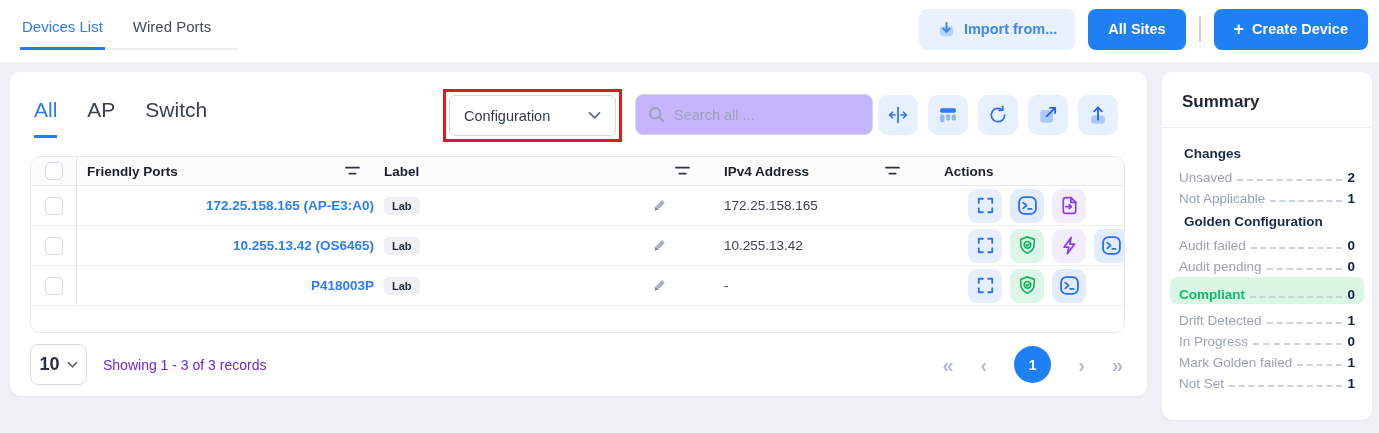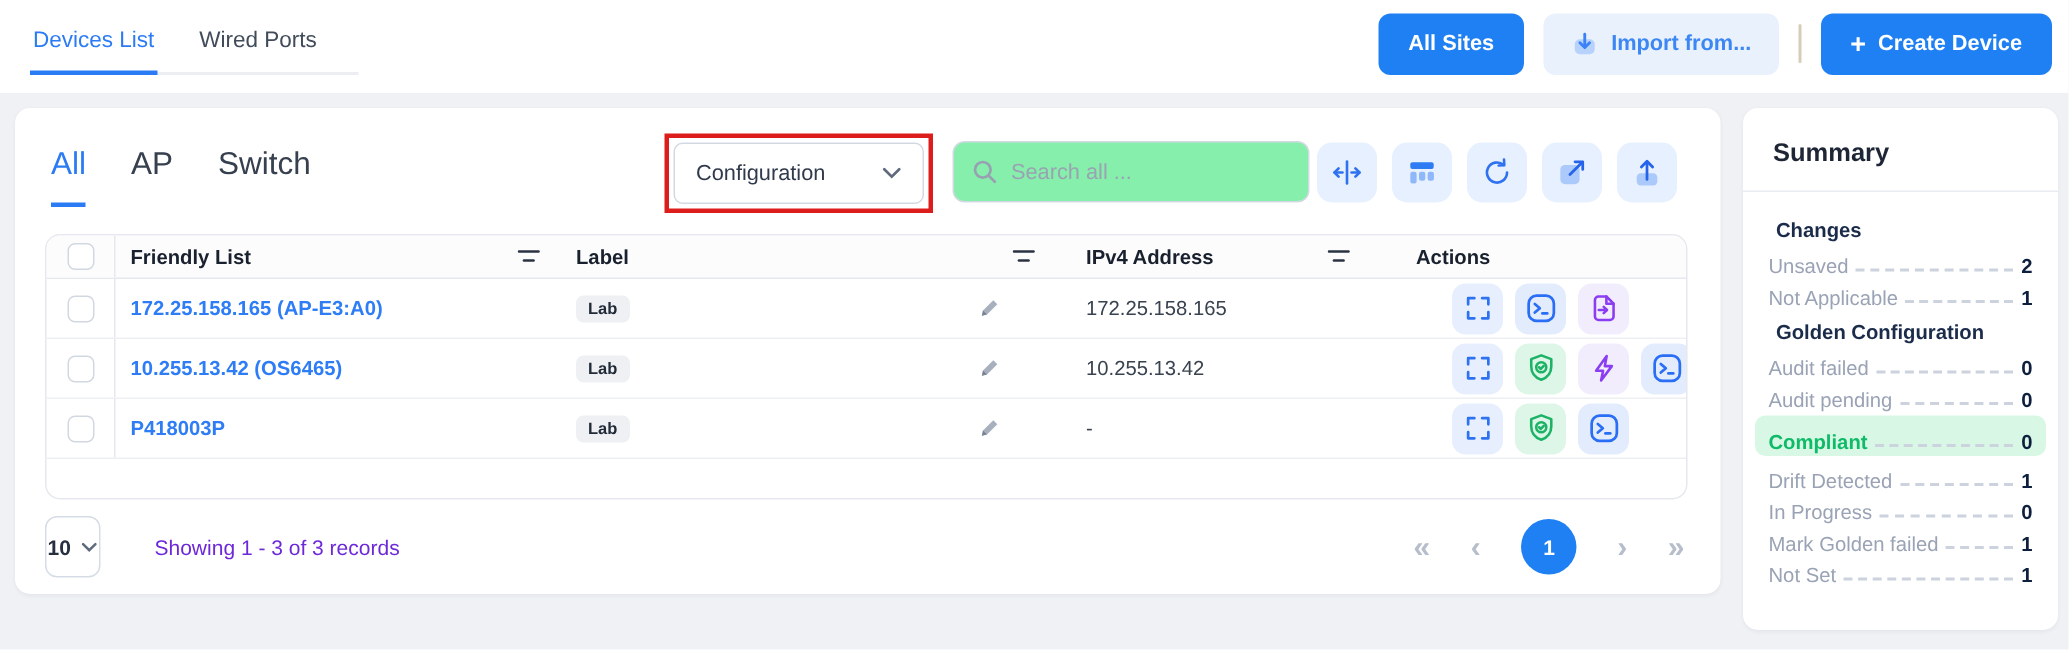--- a/index.html
+++ b/index.html
@@ -22,48 +22,48 @@
   .btn-soft { background:#e9f1fd; color:#3d87f5; padding:0 18px; }
   .vdivider { width:2px; height:26px; background:#b7a27e; opacity:.55; border-radius:1px; }
   .plus { font-size:18px; font-weight:700; line-height:1; }
   
   .main-card { position:absolute; left:10px; top:72px; width:1137px; height:324px; background:#fff; border-radius:10px; box-shadow:0 1px 3px rgba(16,24,40,.05); }
   .seg-tabs { position:absolute; left:24px; top:26px; display:flex; gap:30px; }
   .seg-tab { font-size:21px; color:#37404e; padding-bottom:13px; cursor:pointer; }
   .seg-tab.active { color:#2b7cf4; border-bottom:3px solid #2b7cf4; }
   .red-box { position:absolute; left:433px; top:17px; border:3px solid #dd1c1c; padding:3px; }
   .dropdown { width:167px; height:41px; background:#fff; border:1px solid #d3d9e3; border-radius:6px; display:flex; align-items:center; justify-content:space-between; padding:0 14px; font-size:14.5px; color:#303a4c; cursor:pointer; }
-  .search { position:absolute; left:625px; top:22px; width:238px; height:41px; border:1px solid #d3d9e3; border-radius:8px; display:flex; align-items:center; gap:9px; padding:2px 12px; background:#86efac; }
+  .search { position:absolute; left:625px; top:22px; width:238px; height:41px; border:1px solid #d3d9e3; border-radius:8px; display:flex; align-items:center; gap:9px; padding:2px 12px; background:#c4b5fd; }
   .search input { border:none; outline:none; flex:1; font-family:inherit; font-size:14.5px; color:#303a4c; background:transparent; }
   .search input::placeholder { color:#9aa3b2; }
   .tool-btns { position:absolute; left:868px; top:23px; display:flex; gap:10px; }
   .tool-btn { width:40px; height:40px; border-radius:10px; background:#e7f0fe; display:grid; place-items:center; cursor:pointer; }
   
   .table-wrap { position:absolute; left:20px; top:84px; width:1095px; height:177px; border:1px solid #e5e8ee; border-radius:10px; overflow:hidden; background:#fff; }
   .trow { display:grid; grid-template-columns:46px 297px 330px 210px 1fr; align-items:center; }
   .thead { height:29px; background:#fcfcfd; border-bottom:1px solid #e5e8ee; font-size:13.5px; font-weight:700; color:#19212e; }
   .tbody-row { height:40px; border-bottom:1px solid #edeff3; font-size:13.5px; }
   .cbcell { height:100%; border-right:1px solid #e5e8ee; display:grid; place-items:center; }
   .cb { width:18px; height:18px; border:1.5px solid #d2d8e1; border-radius:5px; background:#fff; cursor:pointer; }
   .hcell { display:flex; align-items:center; justify-content:space-between; padding:0 14px 0 10px; height:100%; }
   .hcell.ip { padding-left:20px; }
   .hcell.actions { justify-content:flex-start; padding-left:30px; }
   .filter-ic { cursor:pointer; display:inline-flex; }
-  .name-cell { padding-left:10px; color:#2e7df6; font-weight:700; cursor:pointer; }
+  .name-cell { padding-left:10px; color:#2e7df6; font-weight:700; cursor:pointer;text-align:right; }
   .label-cell { display:flex; align-items:center; justify-content:space-between; padding:0 38px 0 10px; }
   .badge { background:#eef0f3; border-radius:5px; padding:3px 8px; font-size:11px; font-weight:700; color:#222b38; }
   .ip-cell { padding-left:20px; color:#39424f; }
   .actions-cell { display:flex; align-items:center; gap:8px; padding-left:54px; }
   .abtn { width:34px; height:34px; border-radius:9px; display:grid; place-items:center; cursor:pointer; }
   .abtn.blue { background:#e7effe; }
   .abtn.blue2 { background:#e3ecfd; }
   .abtn.green { background:#ddf6e8; }
   .abtn.purple { background:#f2edfd; }
   
-  .page-size { position:absolute; left:20px; top:272px; width:37px; height:41px; border:1px solid #d6dce6; border-radius:8px; display:flex; align-items:center; justify-content:center; gap:7px; font-size:14px; font-weight:600; color:#27303f; cursor:pointer; background:#fff; }
+  .page-size { position:absolute; left:20px; top:272px; width:57px; height:41px; border:1px solid #d6dce6; border-radius:8px; display:flex; align-items:center; justify-content:center; gap:7px; font-size:18px; font-weight:600; color:#27303f; cursor:pointer; background:#fff; }
   .showing { position:absolute; left:93px; top:285px; font-size:14px; color:#6d28d9; }
   .pager { position:absolute; right:24px; top:272px; height:41px; display:flex; align-items:center; gap:27px; }
   .pg-arrow { font-size:20px; font-weight:700; color:#b6bdcb; cursor:pointer; line-height:1; }
   .pg-current { width:37px; height:37px; border-radius:50%; background:#1f80f3; color:#fff; font-size:14px; font-weight:700; display:grid; place-items:center; cursor:pointer; }
   
   .summary { position:absolute; left:1162px; top:72px; width:210px; height:348px; background:#fff; border-radius:10px; box-shadow:0 1px 3px rgba(16,24,40,.05); }
   .sum-title { padding:20px 20px 15px; font-size:17px; font-weight:700; color:#1e2636; border-bottom:1px solid #e9ecf1; }
   .sum-body { padding:10px 17px 0; }
   .sum-head { font-size:13.5px; font-weight:700; color:#1b2b4a; margin:8px 5px 3px; }
   .sum-row { display:flex; align-items:flex-end; height:21px; font-size:13.5px; }
@@ -75,33 +75,33 @@
 </style>
 </head>
 <body>
 
 <div class="topbar">
   <div class="top-tabs">
     <div class="top-tab active">Devices List</div>
     <div class="top-tab">Wired Ports</div>
   </div>
   <div class="top-actions">
-    <button class="btn btn-solid">All Sites</button>
     <button class="btn btn-soft">
       <span style="display:inline-flex">
         <svg width="19" height="19" viewBox="0 0 20 20">
             <rect x="3" y="6.5" width="14" height="10.5" rx="3.5" fill="#b7d2fb"></rect>
             <g stroke="#3b82f6" stroke-width="2" stroke-linecap="round" stroke-linejoin="round" fill="none">
               <line x1="10" y1="3" x2="10" y2="12"></line>
               <polyline points="6.6,8.9 10,12.3 13.4,8.9"></polyline>
             </g>
           </svg>
       </span>
       <span>Import from...</span>
     </button>
+    <button class="btn btn-solid">All Sites</button>
     <div class="vdivider"></div>
     <button class="btn btn-solid">
       <span class="plus">+</span>
       <span>Create Device</span>
     </button>
   </div>
 </div>
 
 <div class="main-card">
 
@@ -175,21 +175,21 @@
         </svg>
     </div>
   </div>
 
   <div class="table-wrap">
     <div class="trow thead">
       <div class="cbcell" style="background:#fcfcfd">
         <span class="cb"></span>
       </div>
       <div class="hcell">
-        <span>Friendly List</span>
+        <span>Friendly Ports</span>
         <span class="filter-ic">
             <svg width="15" height="10" viewBox="0 0 15 10" fill="none" stroke="#2a3342" stroke-width="1.7" stroke-linecap="round">
               <line x1="1" y1="1.7" x2="14" y2="1.7"></line>
               <line x1="4.3" y1="7.6" x2="10.7" y2="7.6"></line>
             </svg>
           </span>
       </div>
       <div class="hcell">
         <span>Label</span>
         <span class="filter-ic">

